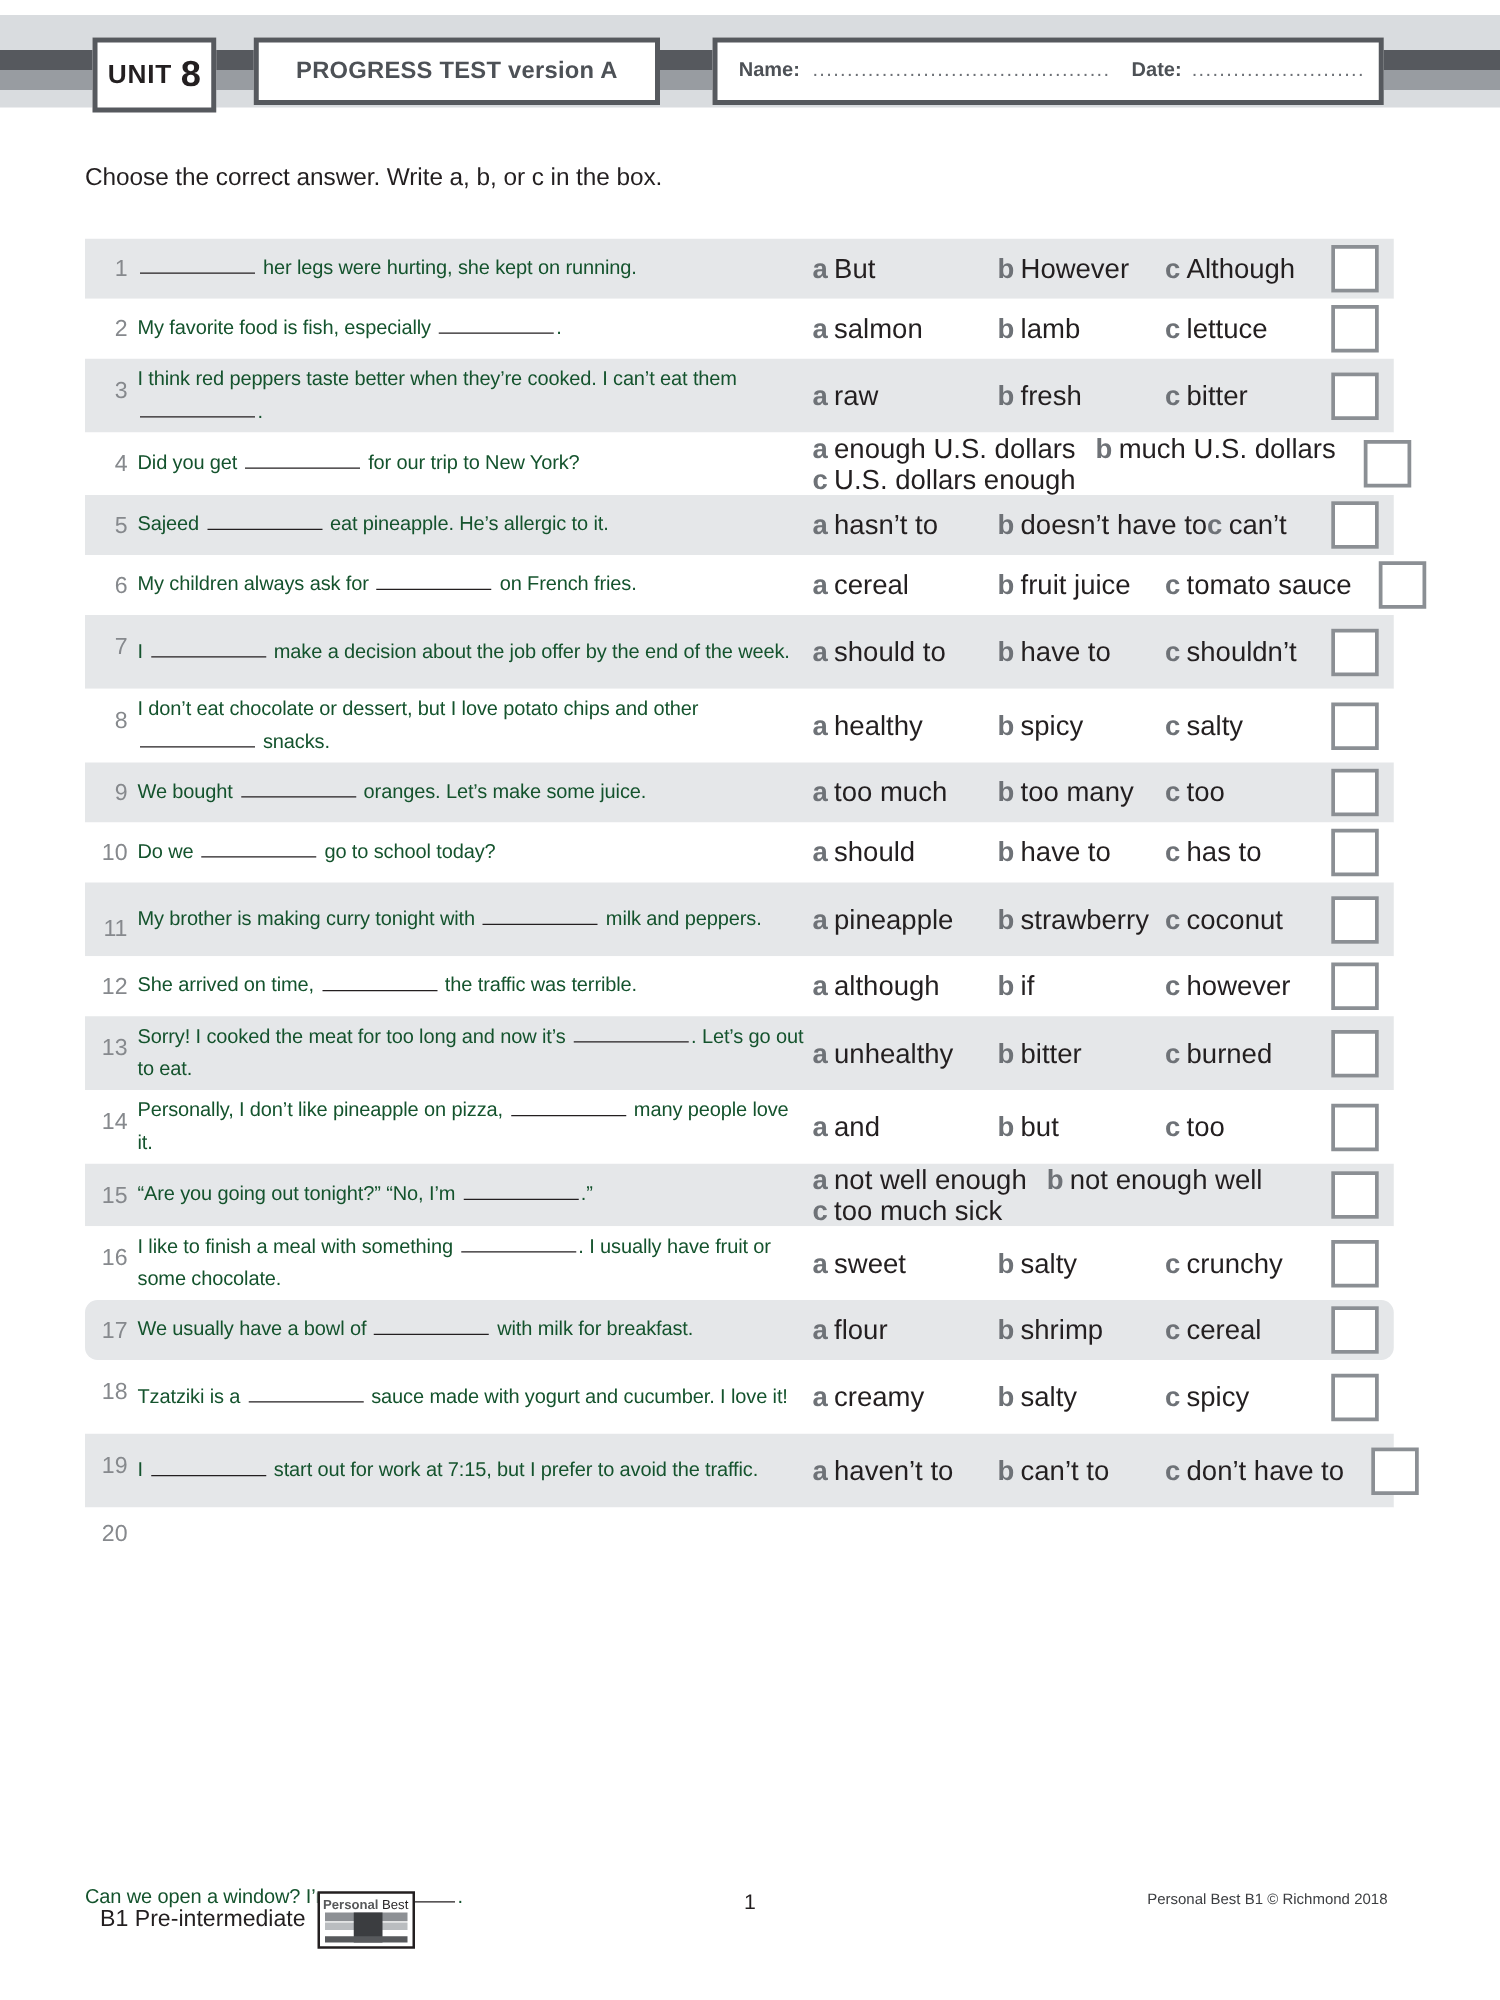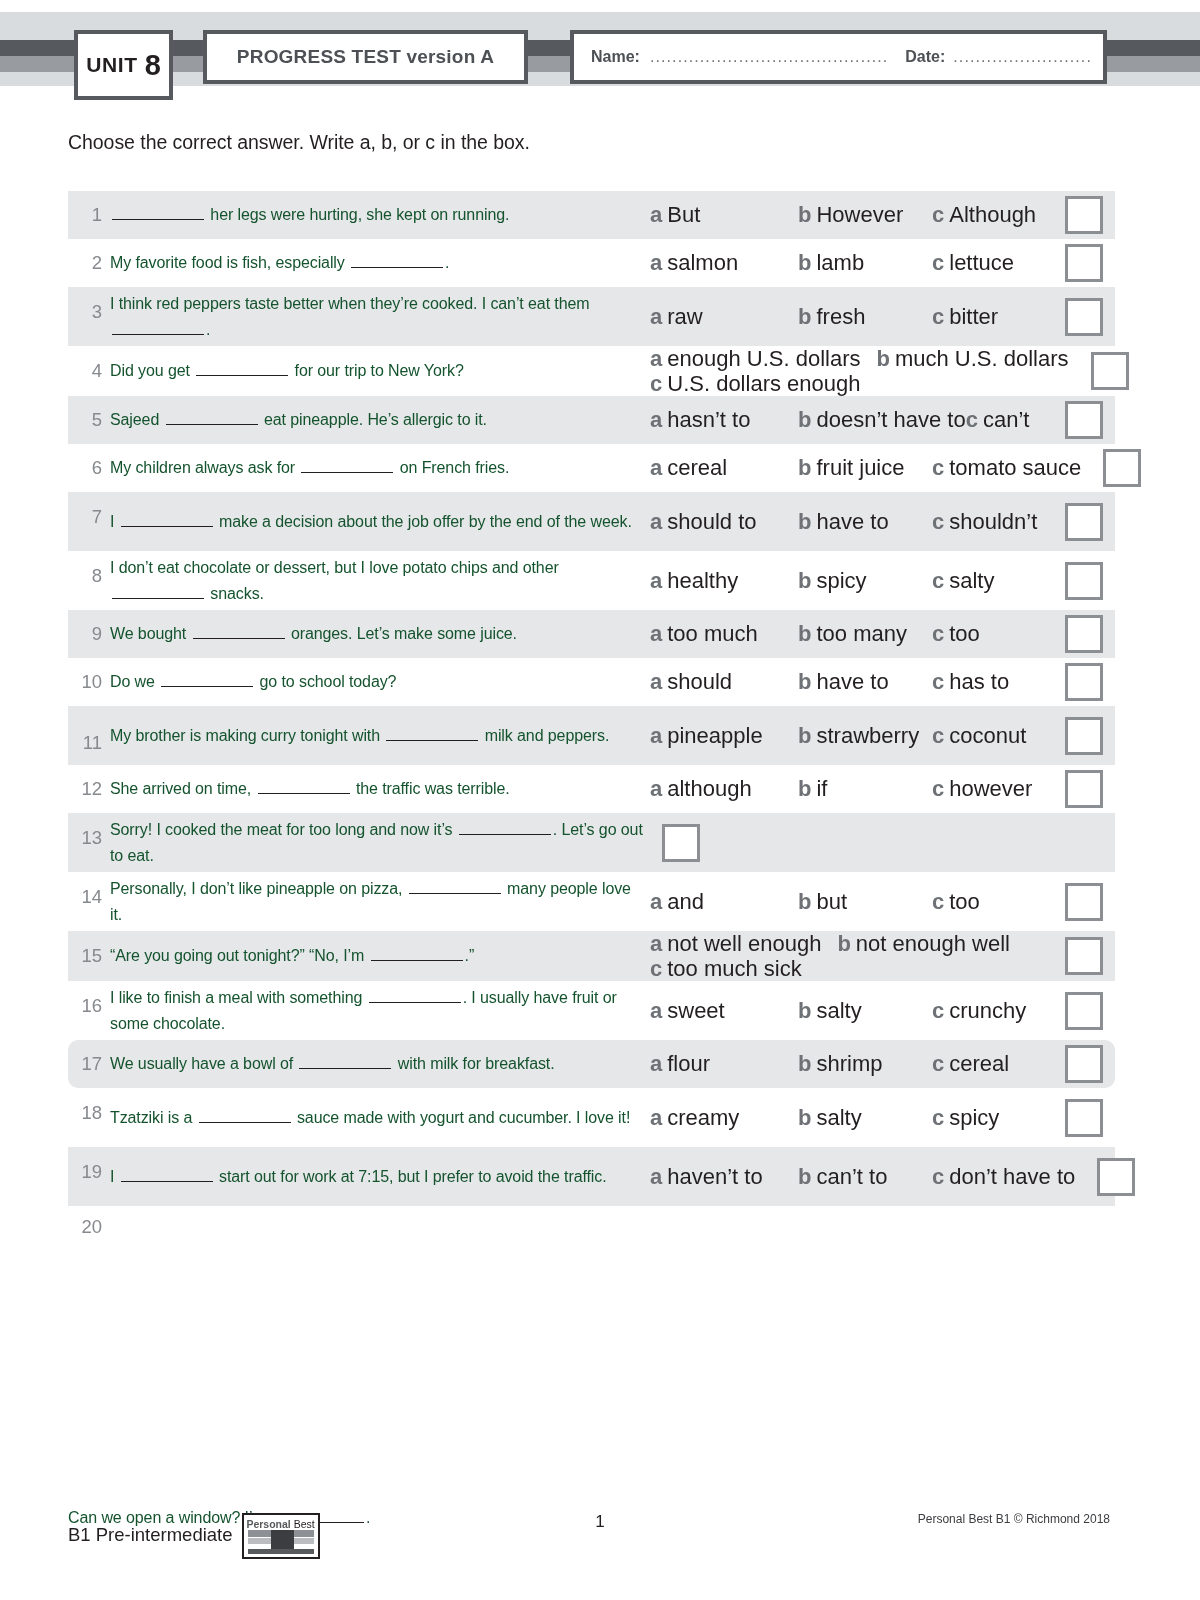--- a/index.html
+++ b/index.html
@@ -47,21 +47,21 @@
     background: #ffffff;
     border: 4px solid #56595e;
     box-sizing: border-box;
     display: flex;
     align-items: center;
   }
   #unit-box {
     left: 74px;
     top: 30px;
     width: 99px;
-    height: 70px;
+    height: 60px;
     justify-content: center;
   }
   .unit-word {
     font-size: 21px;
     font-weight: bold;
     letter-spacing: 0.6px;
     color: #231f20;
     font-family: "Liberation Sans", sans-serif;
   }
   .unit-num {
@@ -225,21 +225,21 @@
   
   #footer {
     position: absolute;
     left: 0;
     top: 1498px;
     width: 1200px;
     height: 60px;
   }
   .foot-left {
     position: absolute;
-    left: 68px;
+    left: 80px;
     top: 12px;
     display: flex;
     align-items: center;
     gap: 9px;
   }
   .foot-left-text {
     font-size: 18.5px;
     color: #231f20;
   }
   .pb-logo {
@@ -517,20 +517,27 @@
         </span>
       </div>
       <div class="qbox-cell">
         <div class="answer-box"></div>
       </div>
     </div>
     <div class="qrow shaded" style="min-height: 59px;">
       <div class="qnum two-line">13</div>
       <div class="qtext">
         <span><span>Sorry! I cooked the meat for too long and now it’s </span><span class="blank"></span><span>. Let’s go out to eat.</span></span>
+      </div>
+      <div class="qopts">
+        <span class="opt-grid">
+          <span class="opt opt-a"><span class="ltr">a</span><span>unhealthy</span></span>
+          <span class="opt opt-b"><span class="ltr">b</span><span>bitter</span></span>
+          <span class="opt opt-c"><span class="ltr">c</span><span>burned</span></span>
+        </span>
       </div>
       <div class="qbox-cell">
         <div class="answer-box"></div>
       </div>
     </div>
     <div class="qrow plain" style="min-height: 59px;">
       <div class="qnum two-line">14</div>
       <div class="qtext">
         <span><span>Personally, I don’t like pineapple on pizza, </span><span class="blank"></span><span> many people love it.</span></span>
       </div>

